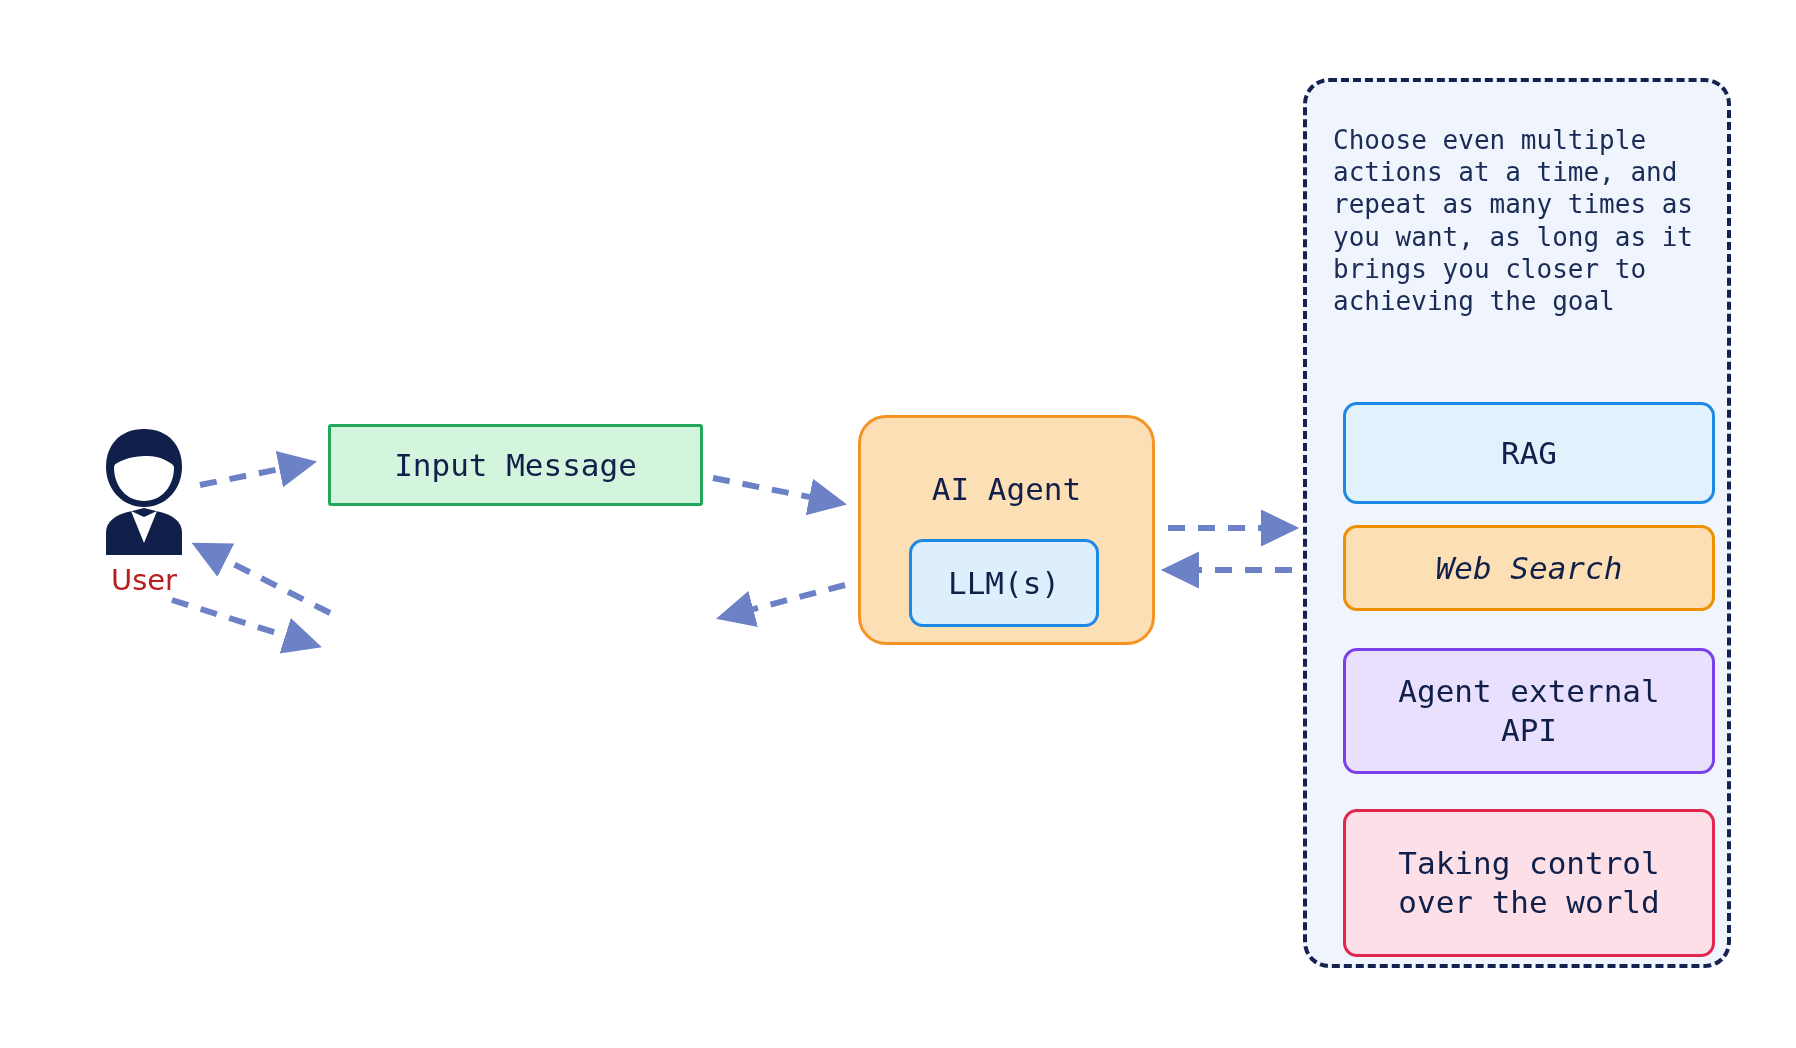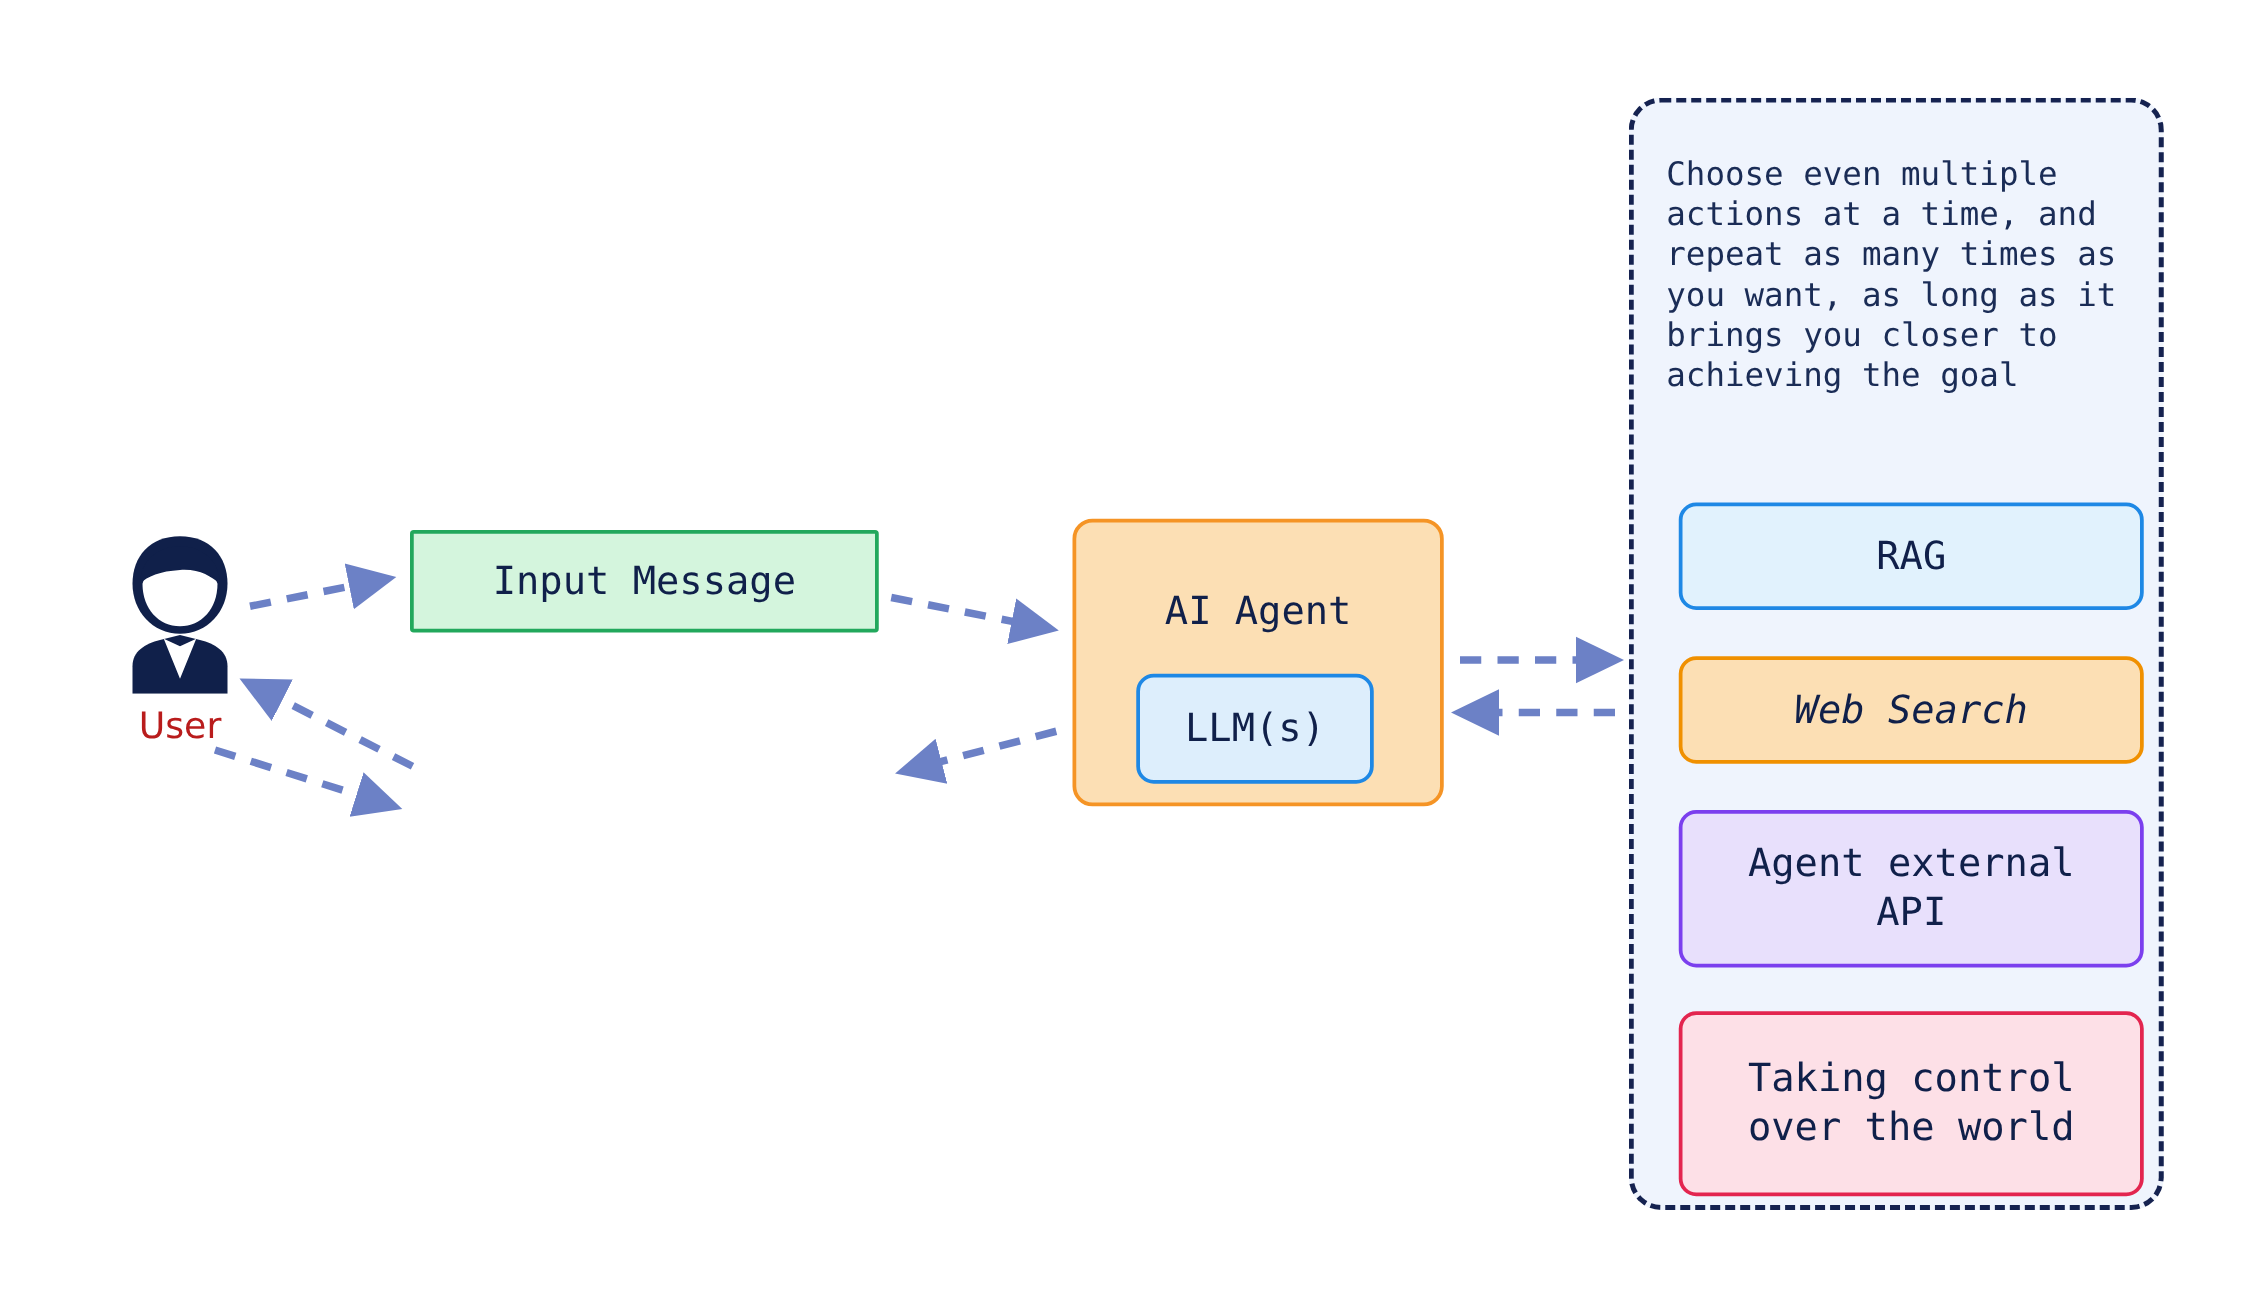--- a/index.html
+++ b/index.html
@@ -95,21 +95,21 @@
 
   
   #ai-agent {
     left: 858px;
     top: 415px;
     width: 297px;
     height: 230px;
     background: #fcdfb4;
     border-width: 3px;
     border-color: #f59425;
-    border-radius: 16px;
+    border-radius: 28px;
     display: block;
     padding-top: 32px;
   }
   #ai-agent-title {
     width: 100%;
     text-align: center;
     font-size: 31px;
     color: #10204a;
     font-family: "DejaVu Sans Mono", "Liberation Mono", monospace;
   }
@@ -167,21 +167,21 @@
     text-align: center;
     border-style: solid;
     border-width: 3px;
     border-radius: 14px;
     font-size: 31px;
     color: #10204a;
     font-family: "DejaVu Sans Mono", "Liberation Mono", monospace;
     white-space: pre-line;
     line-height: 1.25;
   }
-  #tool-rag       { top: 320px; height: 86px; background:#e1f2fd; border-color:#1e88e5; }
+  #tool-rag       { top: 320px; height: 102px; background:#e1f2fd; border-color:#1e88e5; }
   #tool-websearch { top: 443px; height: 86px; background:#fcdfb4; border-color:#f09000;font-style:italic; }
   #tool-api       { top: 566px; height: 126px; background:#e8e0fc; border-color:#7b3fee; }
   #tool-world     { top: 727px; height: 148px; background:#fde0e7; border-color:#e3254f; }
 </style>
 </head>
 <body>
 
 <div id="canvas">
 
   <svg id="arrow-layer" viewBox="0 0 1796 1048" width="1796" height="1048" xmlns="http://www.w3.org/2000/svg">

